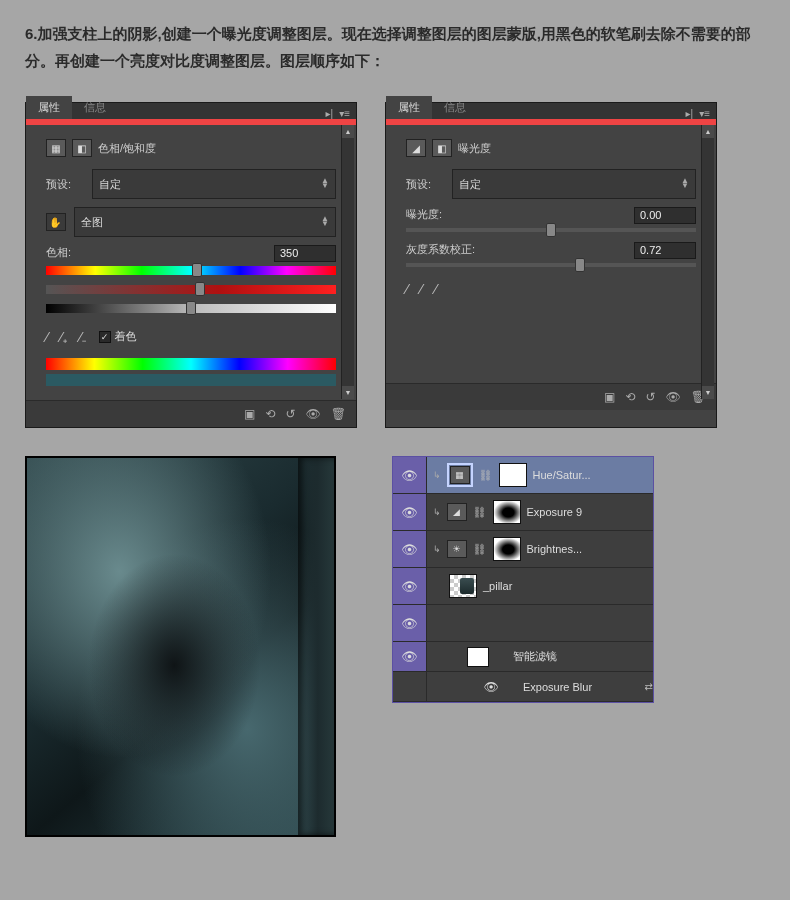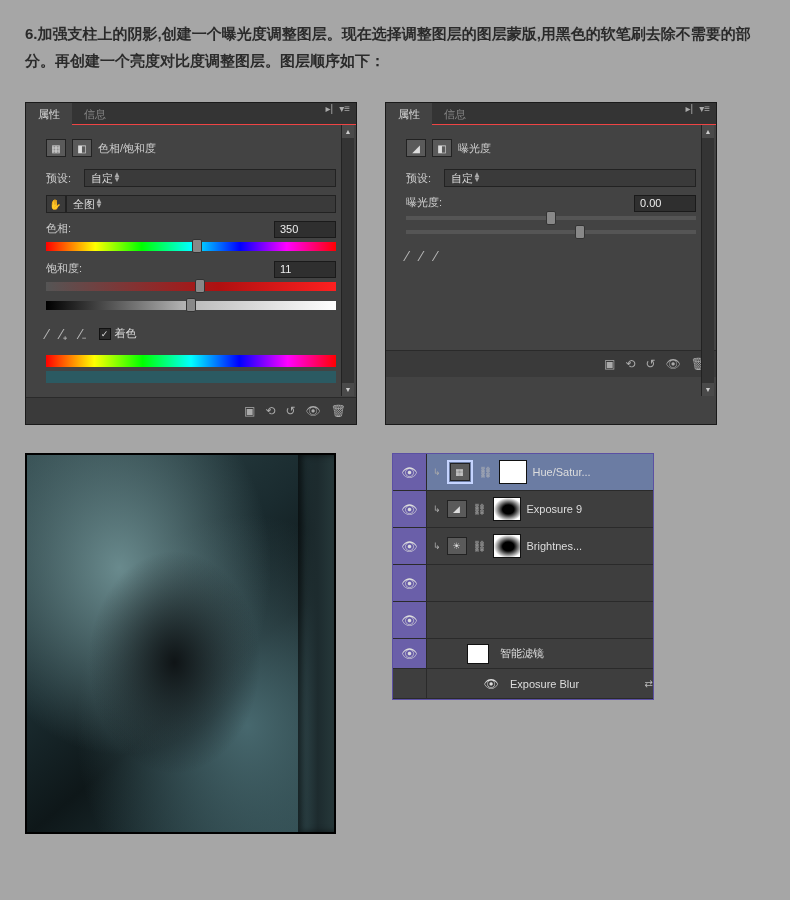--- a/index.html
+++ b/index.html
@@ -26,22 +26,22 @@
     background: #434343;
     border: 1px solid #1a1a1a;
     width: 332px;
     color: #ccc;
     font-size: 11px;
     position: relative;
   }
   .panel-tabs {
     display: flex;
     background: #343434;
-    border-bottom: 1px solid #ef4444;
-    align-items: flex-start;
+    border-bottom: 6px solid #ef4444;
+    align-items: flex-end;
     height: 22px;
   }
   .tab {
     padding: 4px 12px;
     color: #888;
     cursor: pointer;
   }
   .tab.active {
     background: #434343;
     color: #ddd;
@@ -68,31 +68,33 @@
     display: inline-flex;
     align-items: center;
     justify-content: center;
     font-size: 10px;
     color: #ddd;
   }
   .row {
     display: flex;
     align-items: center;
     margin-bottom: 8px;
+    gap: 8px;
   }
   .row-label { width: 38px; color: #ccc; }
   .select {
     flex: 1;
     background: #3a3a3a;
     border: 1px solid #222;
     color: #ddd;
-    padding: 2px 6px;
+    padding: 14px 6px;
     height: 18px;
     font-size: 11px;
     display: flex;
+    justify-content: space-between;
     align-items: center;
   }
   .select .arrows { font-size: 8px; color: #aaa; line-height: 0.6; }
   .slider-group { margin-bottom: 10px; }
   .slider-top {
     display: flex;
     justify-content: space-between;
     margin-bottom: 4px;
   }
   .val-box {
@@ -281,21 +283,21 @@
   .fx-badge{
     margin-left:auto;
     display:flex;gap:4px;align-items:center;color:#bbb;font-size:10px;
   }
   .sub-row {
     display:flex;align-items:center;height:30px;
     border-bottom:1px solid #2a2a2a;background:#3e3e3e;
   }
   .sub-row .eye-col{background:#6a5fa9;width:34px}
   .sub-content{
-    flex:1;display:flex;align-items:center;gap:11px;
+    flex:1;display:flex;align-items:center;gap:24px;
     padding-left:40px;color:#ddd;font-size:11px;
   }
   .sub-content.deeper{padding-left:56px}
   .mini-white{width:22px;height:20px;background:#fff;border:1px solid #111}
   .eye-mini{
     width:16px;color:#ddd;font-size:12px;text-align:center;
   }
   .thumb-sel{
     border:2px solid #c5d4ff;
     padding:1px;
@@ -344,24 +346,20 @@
         <div class="slider-top">
           <span>色相:</span>
           <div class="val-box">350</div>
         </div>
         <div class="track hue">
           <div class="thumb" style="left:52%"></div>
         </div>
       </div>
 
       <div class="slider-group">
-        <div class="slider-top">
-          <span>饱和度:</span>
-          <div class="val-box">11</div>
-        </div>
         <div class="track sat">
           <div class="thumb" style="left:53%"></div>
         </div>
       </div>
 
       <div class="slider-group">
         <div class="track light">
           <div class="thumb" style="left:50%"></div>
         </div>
       </div>
@@ -420,20 +418,24 @@
           <span>曝光度:</span>
           <div class="val-box">0.00</div>
         </div>
         <div class="track gray">
           <div class="thumb" style="left:50%"></div>
         </div>
       </div>
 
 
       <div class="slider-group">
+        <div class="slider-top">
+          <span>灰度系数校正:</span>
+          <div class="val-box">0.72</div>
+        </div>
         <div class="track gray">
           <div class="thumb" style="left:60%"></div>
         </div>
       </div>
 
       <div class="eyedrops">
         <span class="eyedrop">⁄</span>
         <span class="eyedrop">⁄</span>
         <span class="eyedrop">⁄</span>
       </div>
@@ -490,20 +492,25 @@
         <span class="link-ic drop-arrow">↳</span>
         <span class="mini-icon">☀</span>
         <span class="link-ic">⛓</span>
         <span class="mask-grad"></span>
         <span>Brightnes...</span>
       </div>
     </div>
 
     <div class="layer-row">
       <div class="eye-col">👁</div>
+      <div class="layer-content">
+        <span style="width:10px"></span>
+        <span class="thumb-img"></span>
+        <span>_pillar</span>
+      </div>
     </div>
 
     <div class="layer-row">
       <div class="eye-col">👁</div>
     </div>
 
     <div class="sub-row">
       <div class="eye-col">👁</div>
       <div class="sub-content">
         <span class="mini-white"></span>

